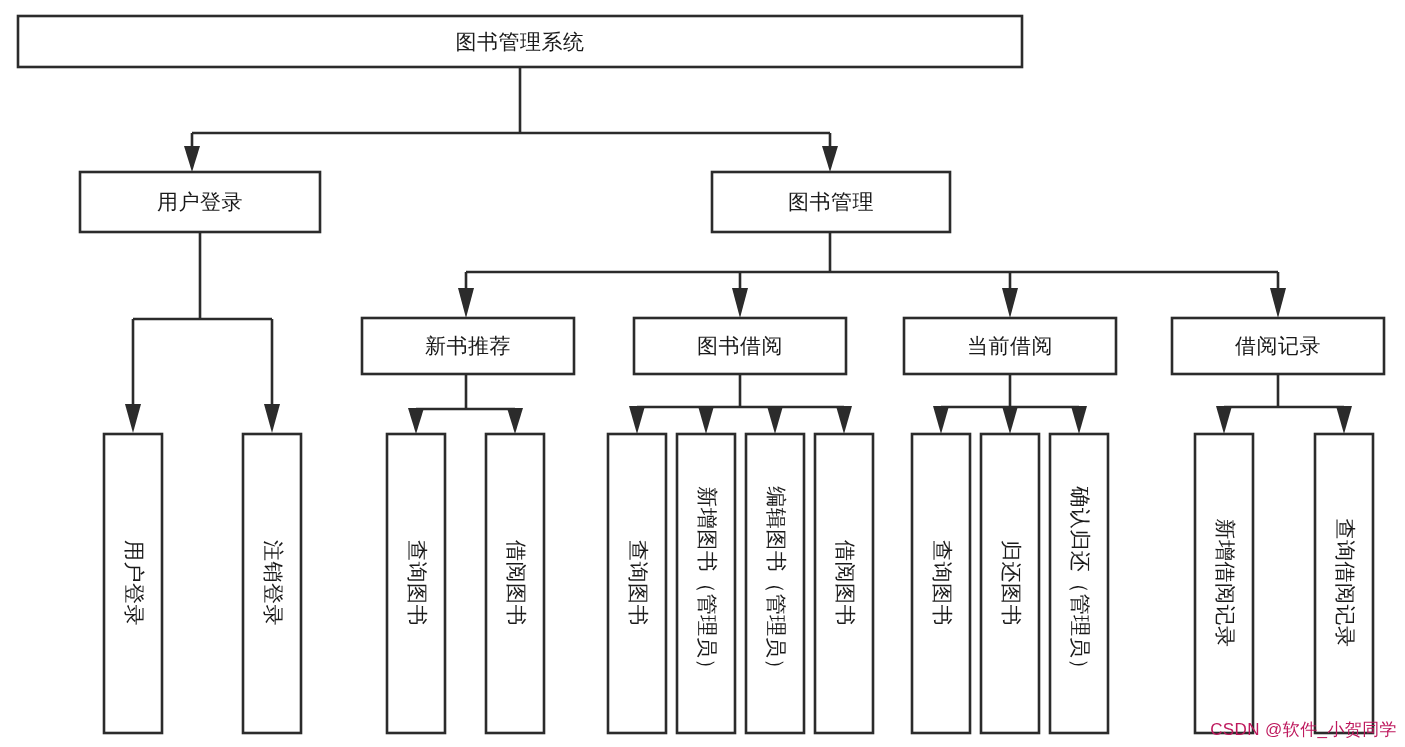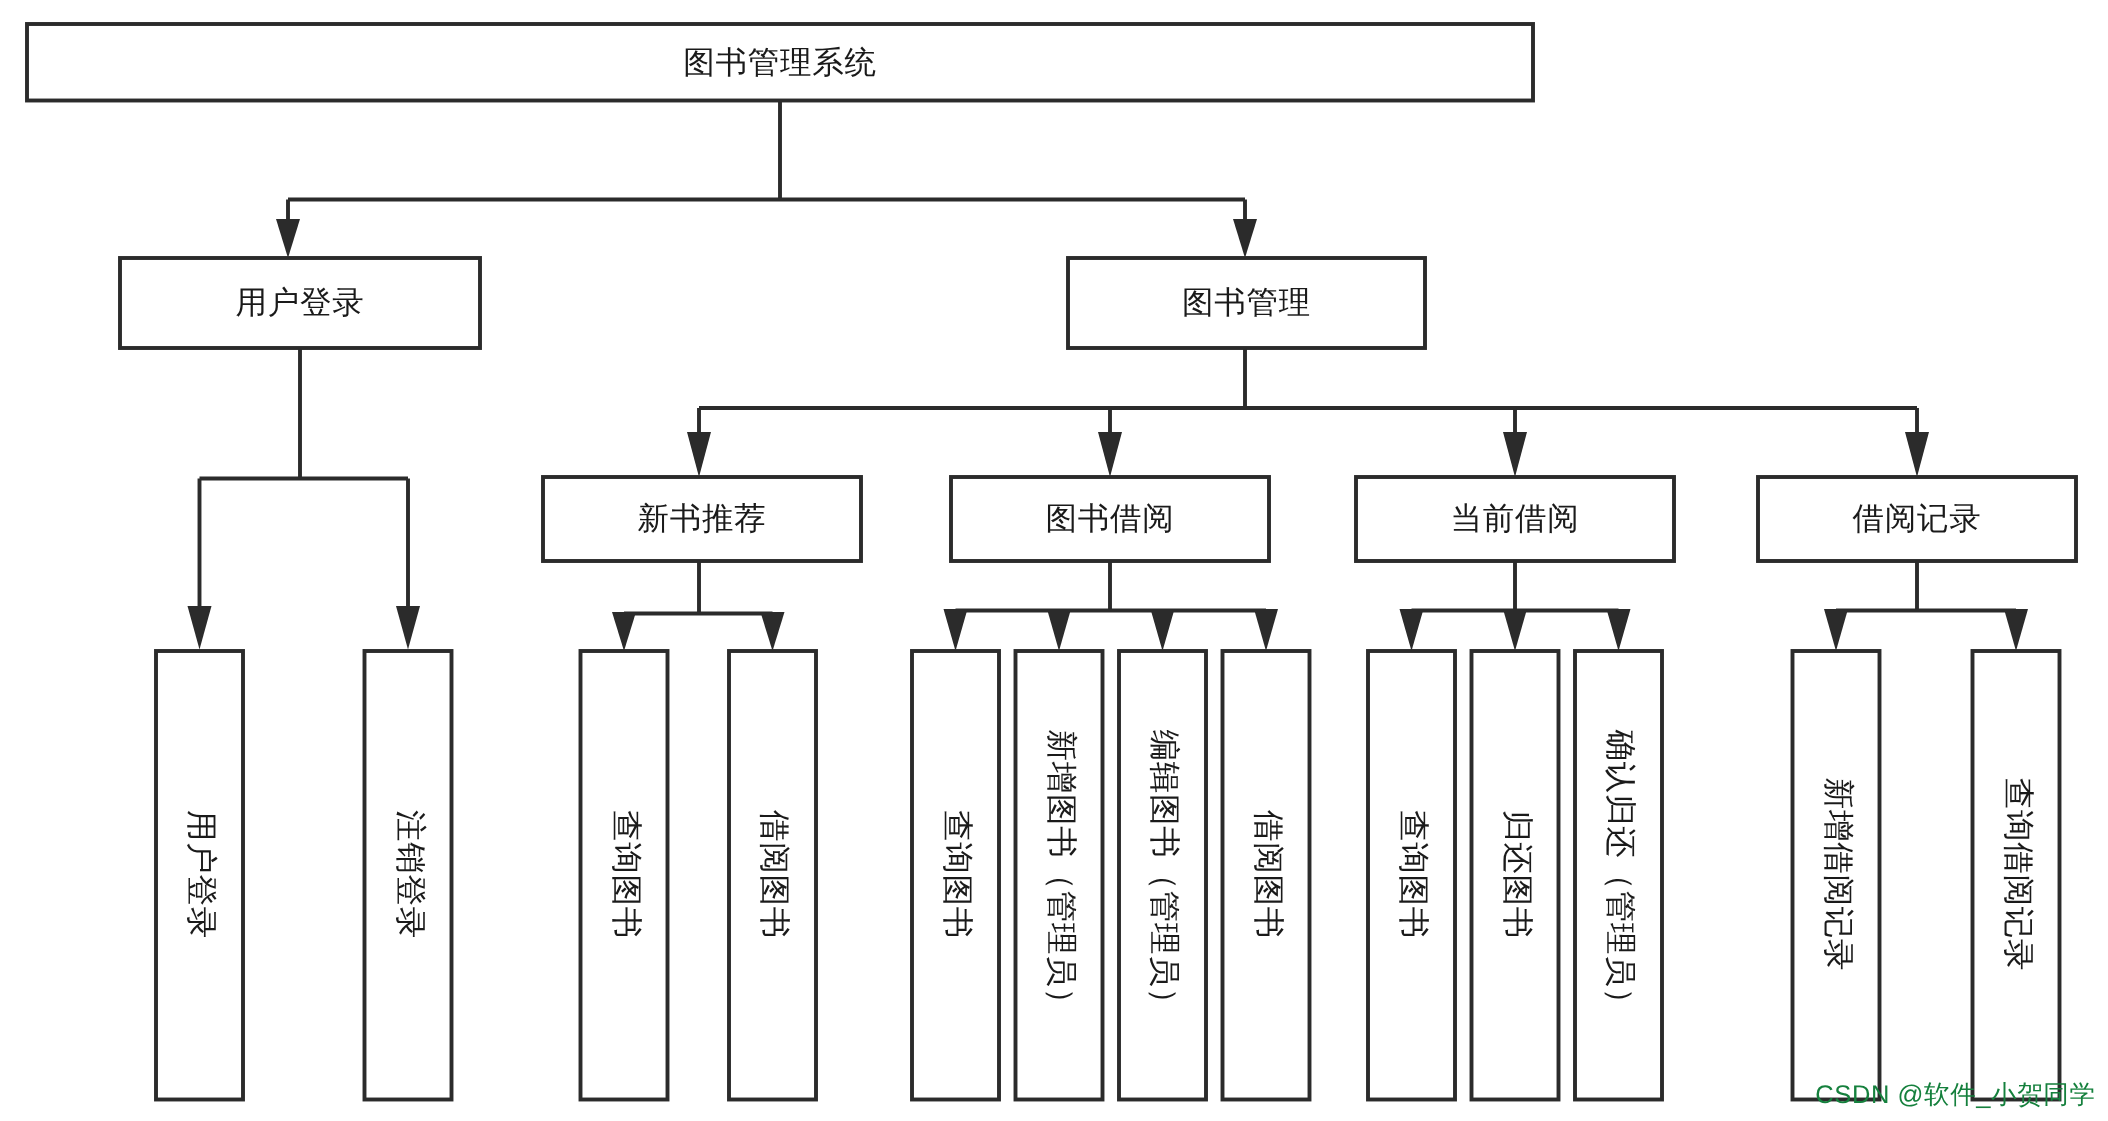--- a/index.html
+++ b/index.html
@@ -56,21 +56,21 @@
   .arrow-head {
     fill: #2b2b2b;
     stroke: none;
   }
   .watermark {
     position: absolute;
     right: 8px;
     bottom: 6px;
     font-family: "Liberation Sans", "DejaVu Sans", sans-serif;
     font-size: 17px;
-    color: #15803d;
+    color: #be185d;
     white-space: nowrap;
     letter-spacing: 0.4px;
     pointer-events: none;
   }
 </style>
 </head>
 <body>
 
 <div id="diagram-root">
 

